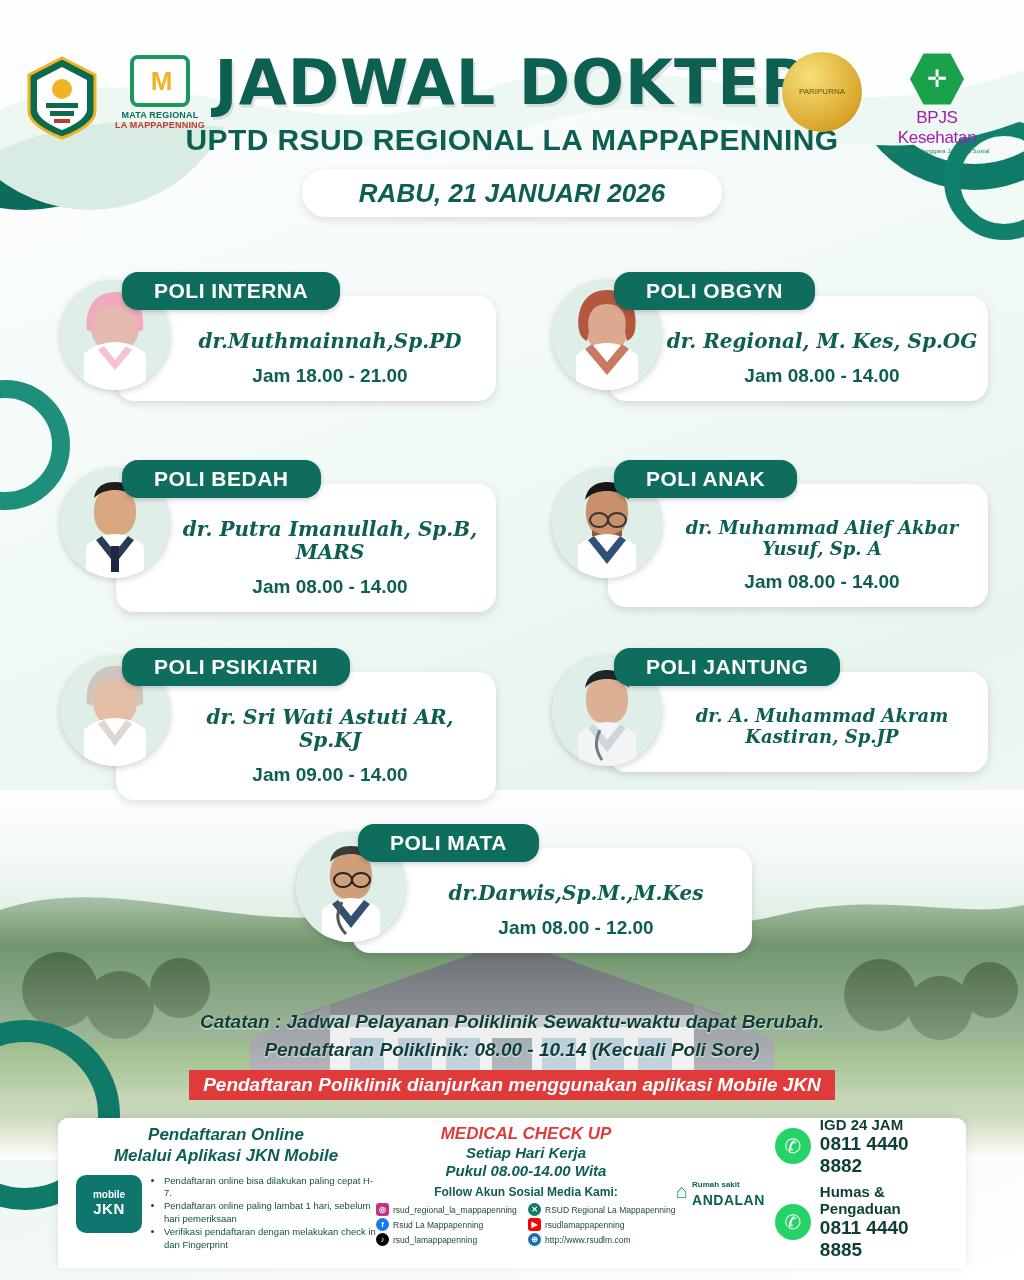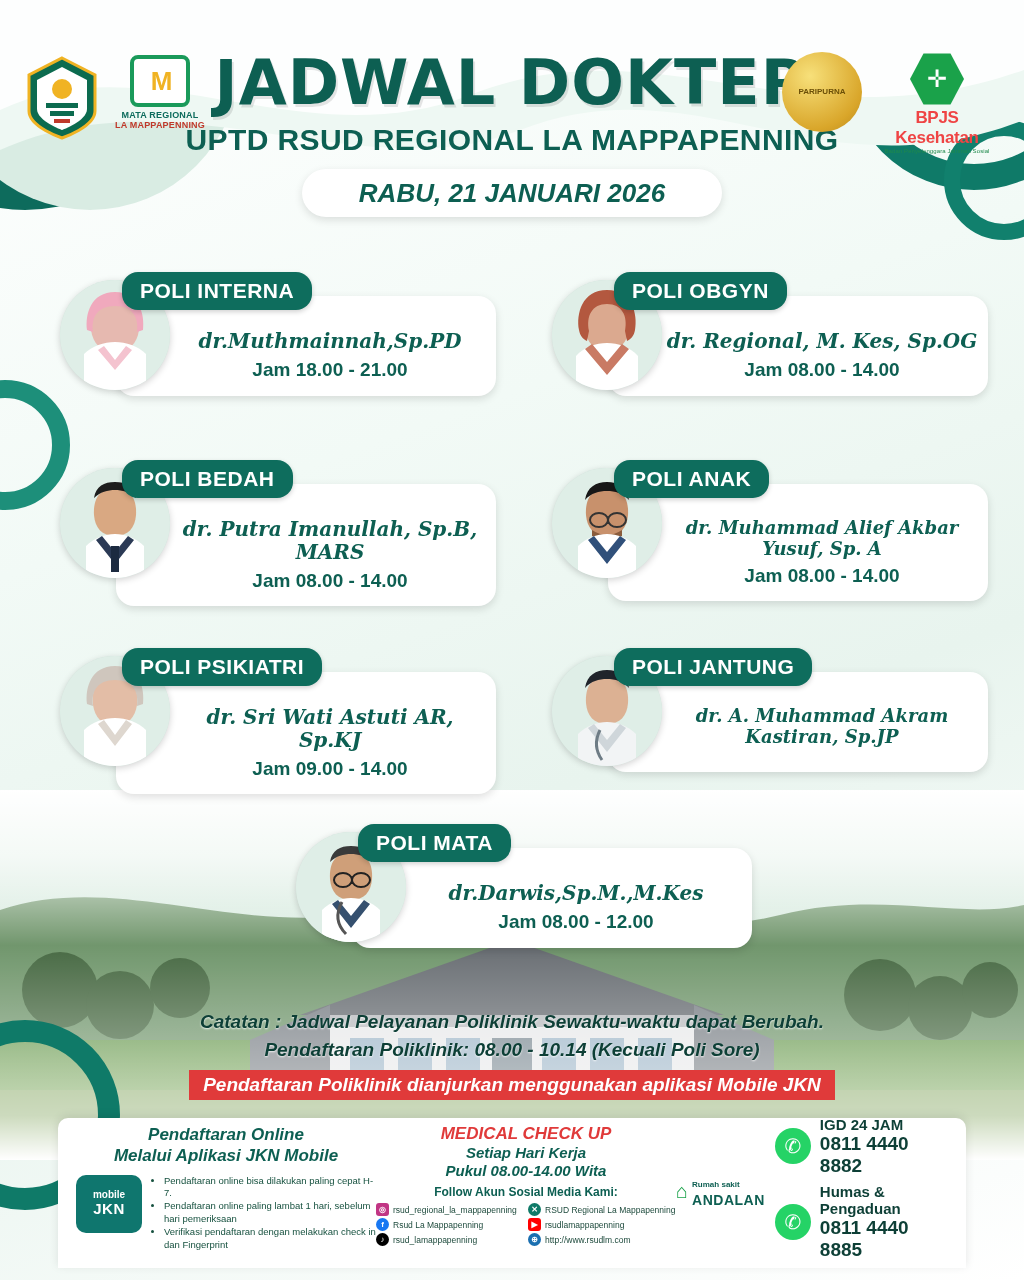--- a/index.html
+++ b/index.html
@@ -72,32 +72,32 @@
     display: flex; align-items: center; justify-content: center;
     background: #fff;
   }
   .logo-rsud .mark span { color: #f0b323; font-size: 26px; font-weight: bold; letter-spacing: -3px;}
   .logo-rsud .cap1 { font-size: 9px; font-weight: bold; color: #0d6b5c; margin-top: 3px; letter-spacing: .2px;}
   .logo-rsud .cap2 { font-size: 9px; font-weight: bold; color: #c0392b; letter-spacing: .2px;}
   .logo-akreditasi {
     width: 80px; height: 80px; border-radius: 50%;
     background: radial-gradient(circle at 35% 30%, #f7e07a, #d9a62a 70%, #b8871c);
     display: flex; align-items: center; justify-content: center;
-    text-align: left; color: #6b4f07; font-size: 8px; font-weight: bold;
+    text-align: left; color: #6b4f07; font-size: 8px; font-weight: normal;
     line-height: 1.2; padding: 6px;
   }
   .logo-bpjs { width: 118px; text-align: center; }
   .logo-bpjs .hex {
     width: 54px; height: 54px; margin: 0 auto 2px;
     background: #1aa24a;
     clip-path: polygon(25% 3%, 75% 3%, 100% 50%, 75% 97%, 25% 97%, 0% 50%);
     display: flex; align-items: center; justify-content: center;
     color: #fff; font-size: 24px;
   }
-  .logo-bpjs .t1 { font-size: 17px; font-weight: bold; color: #ef4444; letter-spacing: -.3px;}
+  .logo-bpjs .t1 { font-size: 17px; font-weight: normal; color: #a21caf; letter-spacing: -.3px;}
   .logo-bpjs .t2 { font-size: 6px; color: #1f8a4c; letter-spacing: .1px;}
 
   .title-main {
     text-align: center; padding-top: 46px;
     font-size: 62px; font-weight: 900; letter-spacing: 1px;
     color: #0d5f52; font-family: "DejaVu Sans", sans-serif;
     text-shadow: 2px 3px 0 rgba(0,0,0,0.10);
   }
   .title-sub {
     text-align: center; margin-top: 4px;
@@ -133,32 +133,32 @@
     background: #ffffff; border-radius: 18px;
     box-shadow: 0 3px 9px rgba(0,0,0,.13);
     padding: 34px 10px 14px 58px;
     text-align: center;
     min-height: 100px;
   }
   .card .tag {
     position: absolute; left: 96px; top: 4px;
     background: #0e6d5d; color: #fff;
     border-radius: 16px;
-    padding: 7px 18px;
+    padding: 7px 32px;
     font-size: 21px; font-weight: 900; letter-spacing: .5px;
     z-index: 4;
     box-shadow: 0 2px 5px rgba(0,0,0,.18);
   }
   .card .doctor {
     font-size: 20px; color: #0d5f52; font-weight: 700;
     font-family: "DejaVu Serif", serif; font-style: italic;
     line-height: 1.15;
   }
   .card .hours {
-    margin-top: 6px; font-size: 19px; font-weight: 900; color: #0d5f52;
+    margin-top: 12px; font-size: 19px; font-weight: 900; color: #0d5f52;
   }
   .card.small .doctor { font-size: 18px; }
 
   
   .mata-wrap {
     position: relative; z-index: 5; margin-top: 6px;
     height: 180px;
   }
   .mata-wrap .card { width: 500px; margin: 0 auto; }
 

